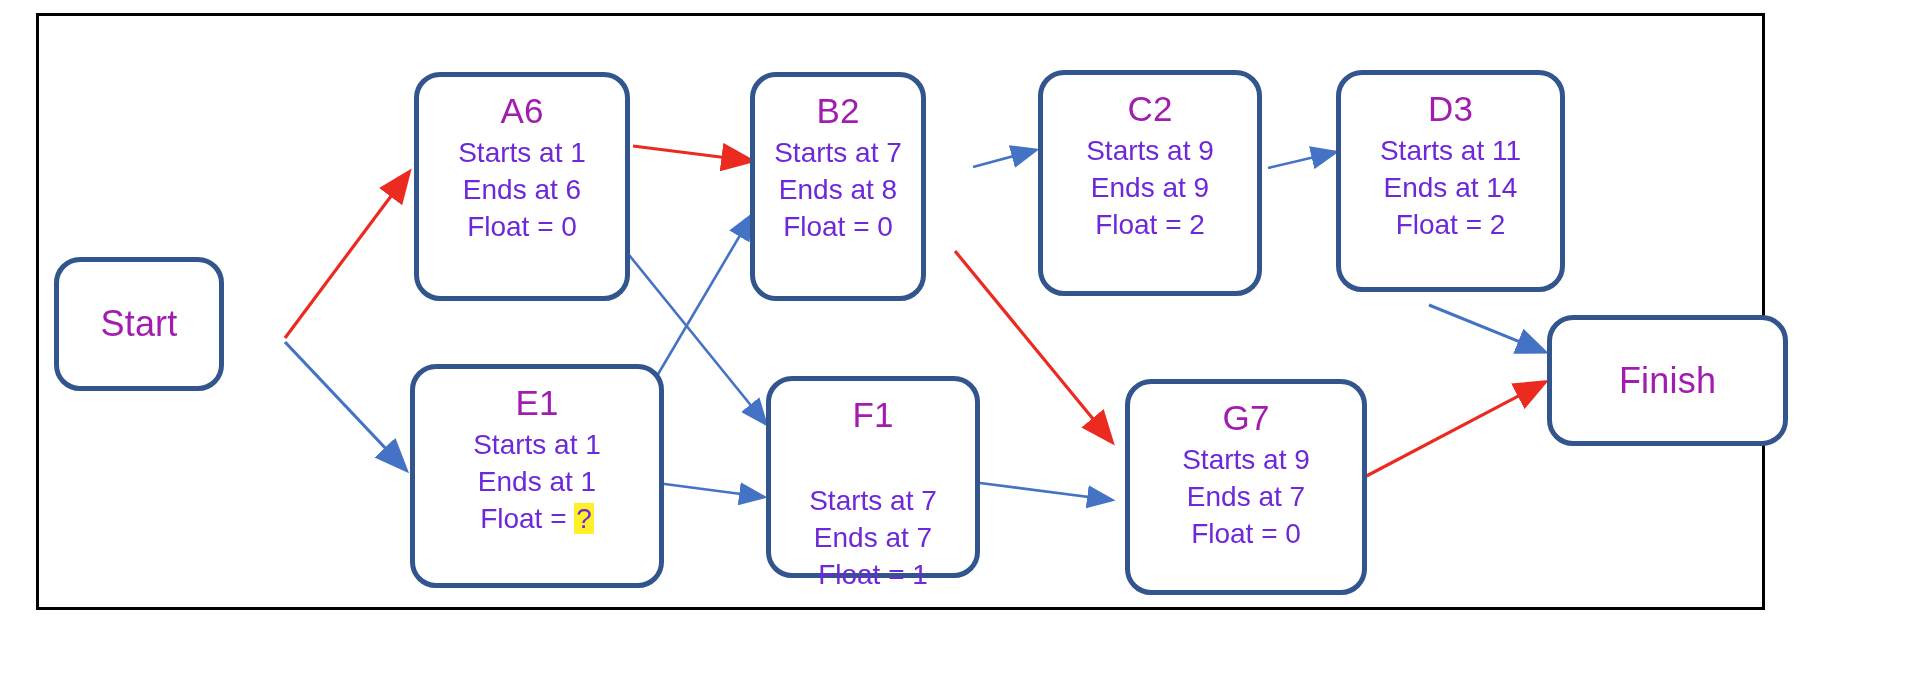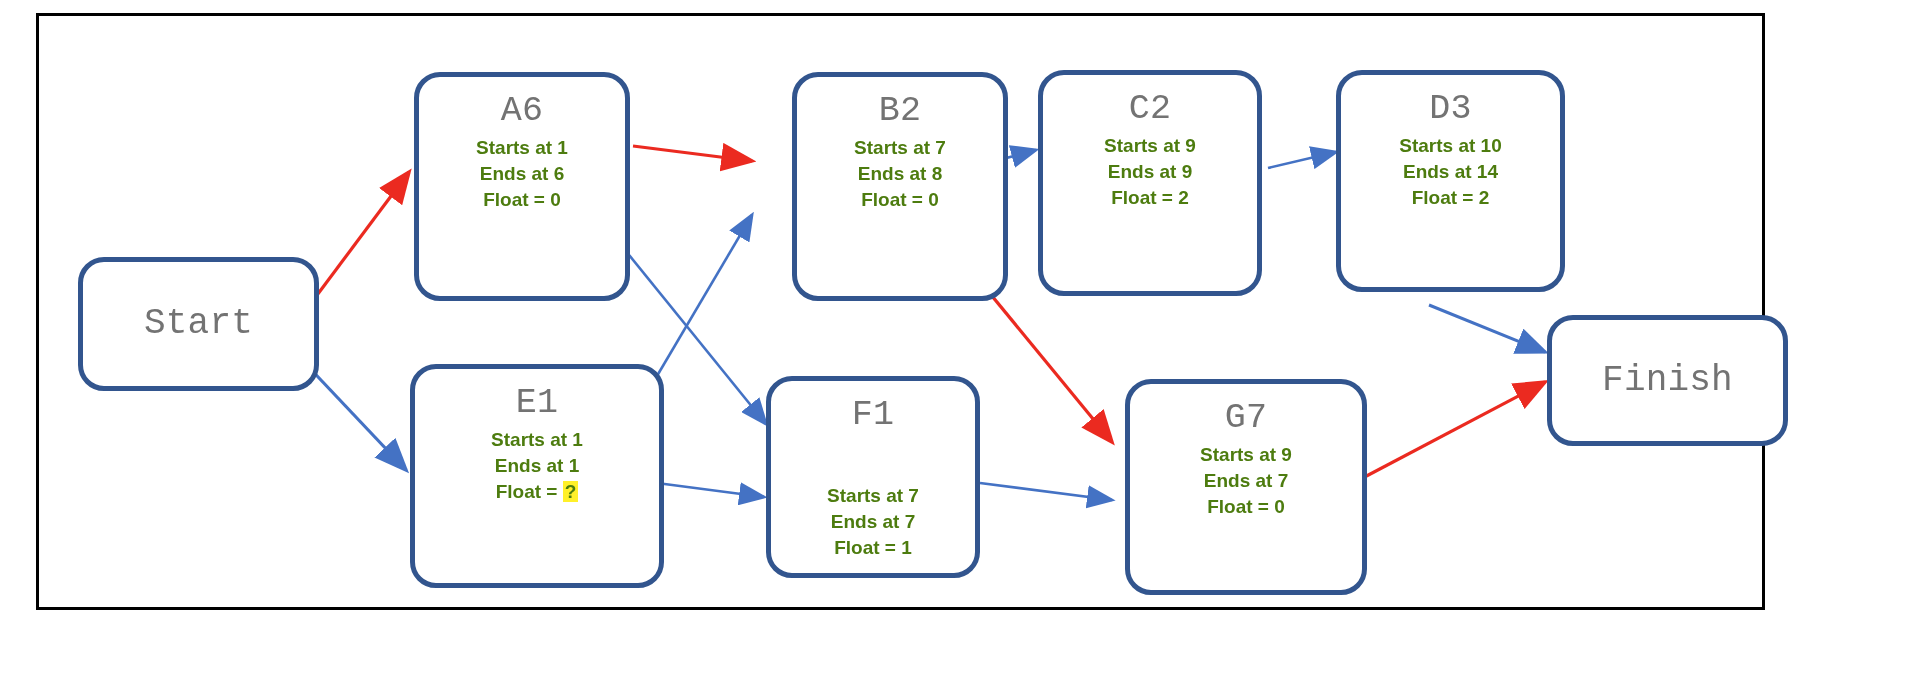--- a/index.html
+++ b/index.html
@@ -45,42 +45,41 @@
     flex-direction: column;
     align-items: center;
     justify-content: flex-start;
     text-align: center;
     z-index: 3;
   }
   .node.terminal {
     justify-content: center;
   }
   .node-title {
-    color: #737373;
+    color: #a21caf;
     font-size: 35px;
     font-weight: 400;
     line-height: 1.05;
     margin-top: 16px;
     letter-spacing: 0.2px;
-    font-family: Liberation Mono, monospace;
   }
   .node.terminal .node-title {
     margin-top: 0;
     font-size: 36px;
   }
   .node-lines {
     margin-top: 6px;
     display: flex;
     flex-direction: column;
     gap: 3px;
   }
   .node-line {
-    color: #4d7c0f;
-    font-size: 19px;
-    font-weight: 700;
+    color: #6d28d9;
+    font-size: 28px;
+    font-weight: 400;
     line-height: 1.22;
     white-space: nowrap;
   }
   .hl {
     background: #FFF02A;
     padding: 0 2px;
   }
 </style>
 </head>
 <body>
@@ -117,55 +116,55 @@
 
     <line x1="634" y1="480" x2="764" y2="497" stroke="#4472C4" stroke-width="2.6" marker-end="url(#arrow-blue)"></line>
 
     <line x1="980" y1="483" x2="1112" y2="500" stroke="#4472C4" stroke-width="2.6" marker-end="url(#arrow-blue)"></line>
 
     <line x1="1429" y1="305" x2="1545" y2="352" stroke="#4472C4" stroke-width="3.0" marker-end="url(#arrow-blue)"></line>
 
     <line x1="1357" y1="481" x2="1545" y2="382" stroke="#EB2A20" stroke-width="3.2" marker-end="url(#arrow-red)"></line>
   </svg>
 
-  <div class="node terminal" style="left:78px; top:257px; width:241px; height:134px;">
+  <div class="node terminal" style="left:54px; top:257px; width:170px; height:134px;">
     <div class="node-title">Start</div>
   </div>
 
   <div class="node" style="left:414px; top:72px; width:216px; height:229px;">
     <div class="node-title">A6</div>
     <div class="node-lines">
       <div class="node-line">Starts at 1</div>
       <div class="node-line">Ends at 6</div>
       <div class="node-line">Float = 0</div>
     </div>
   </div>
 
-  <div class="node" style="left:792px; top:72px; width:216px; height:229px;align-items:center;">
+  <div class="node" style="left:750px; top:72px; width:176px; height:229px;align-items:center;">
     <div class="node-title">B2</div>
     <div class="node-lines">
       <div class="node-line">Starts at 7</div>
       <div class="node-line">Ends at 8</div>
       <div class="node-line">Float = 0</div>
     </div>
   </div>
 
   <div class="node" style="left:1038px; top:70px; width:224px; height:226px;">
     <div class="node-title">C2</div>
     <div class="node-lines">
       <div class="node-line">Starts at 9</div>
       <div class="node-line">Ends at 9</div>
       <div class="node-line">Float = 2</div>
     </div>
   </div>
 
   <div class="node" style="left:1336px; top:70px; width:229px; height:222px;">
     <div class="node-title">D3</div>
     <div class="node-lines">
-      <div class="node-line">Starts at 10</div>
+      <div class="node-line">Starts at 11</div>
       <div class="node-line">Ends at 14</div>
       <div class="node-line">Float = 2</div>
     </div>
   </div>
 
   <div class="node" style="left:410px; top:364px; width:254px; height:224px;">
     <div class="node-title">E1</div>
     <div class="node-lines">
       <div class="node-line">Starts at 1</div>
       <div class="node-line">Ends at 1</div>

